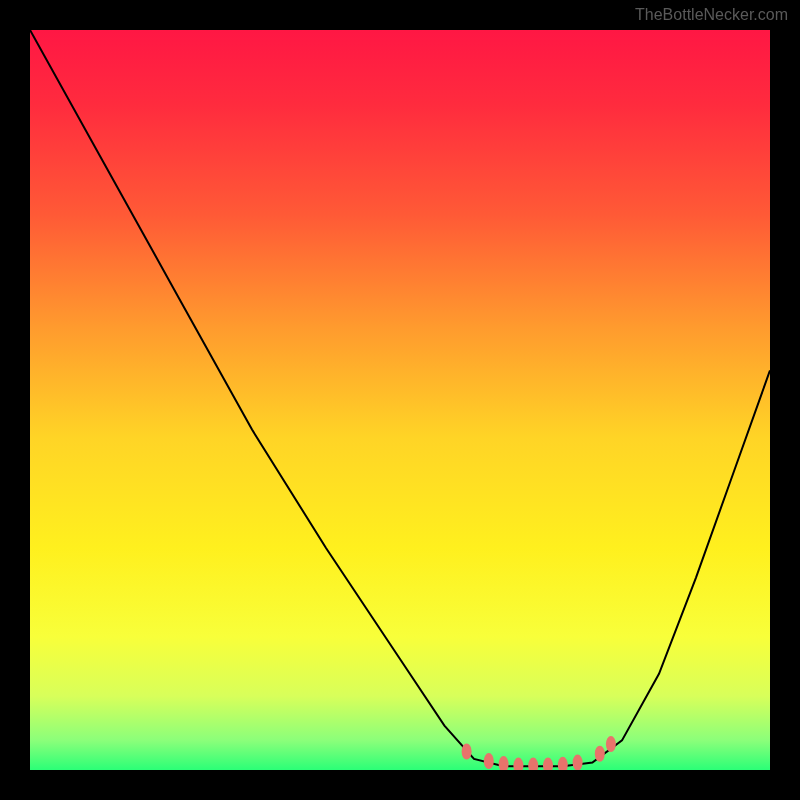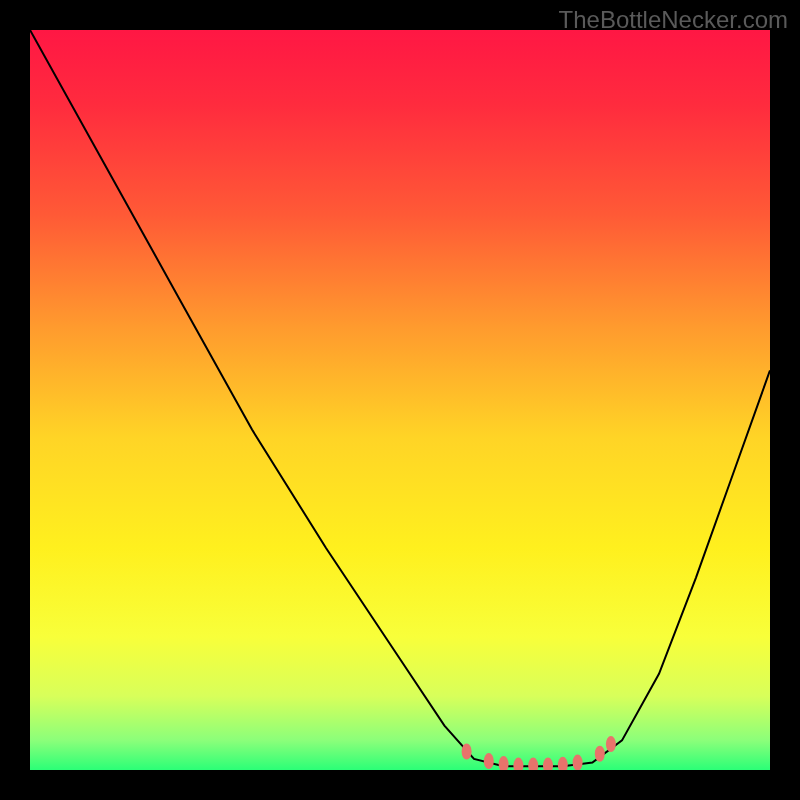--- a/index.html
+++ b/index.html
@@ -1,17 +1,17 @@
 <!DOCTYPE html>
 <html><head>
 <meta charset="utf-8">
 <style>
   * { margin: 0; padding: 0; box-sizing: border-box; }
   body { width: 800px; height: 800px; background: #000; position: relative; overflow: hidden; font-family: Arial, sans-serif; }
-  .watermark { position: absolute; top: 6px; right: 12px; color: #5a5a5a; font-size: 24px; font-weight: 500; z-index: 10; margin-left: 34px; }
+  .watermark { position: absolute; top: 6px; right: 12px; color: #5a5a5a; font-size: 16px; font-weight: 500; z-index: 10; margin-left: 34px; }
   .plot-area { position: absolute; top: 30px; left: 30px; width: 740px; height: 740px; }
   .gradient-bg { position: absolute; top: 0; left: 0; width: 100%; height: 100%; }
   .curve-overlay { position: absolute; top: 0; left: 0; width: 100%; height: 100%; pointer-events: none; }
   .marker { fill: #e8736b; }
   .curve { fill: none; stroke: #000; stroke-width: 2; }
 </style>
 </head>
 <body>
 
 <div class="watermark">TheBottleNecker.com</div>

